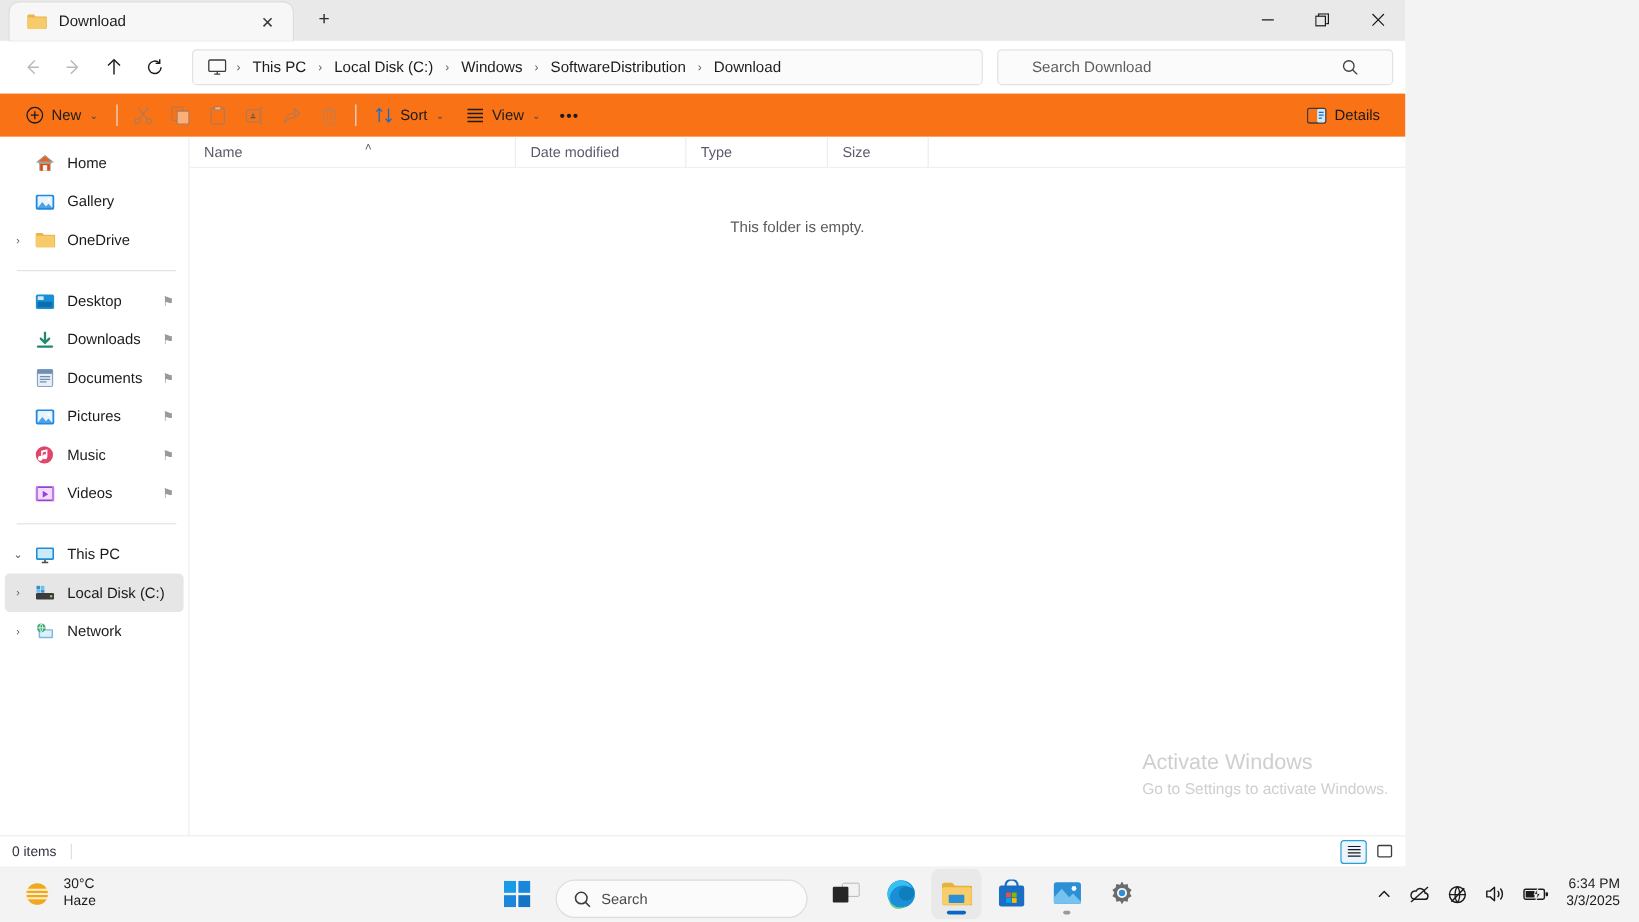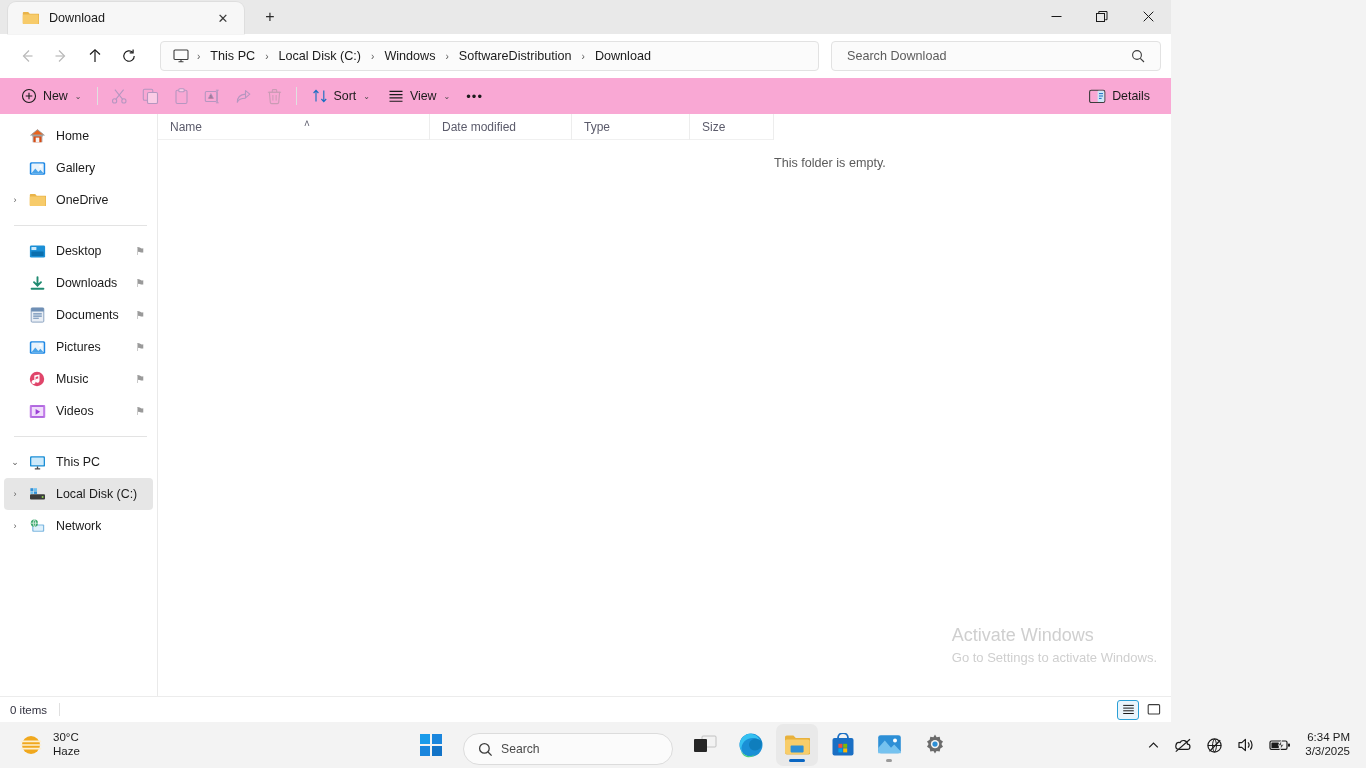--- a/index.html
+++ b/index.html
@@ -37,30 +37,30 @@
   .navbtn.disabled { color:#b9b9b9; }
   .crumbbar {
     flex:1; height:30px; margin:0 8px 0 14px; background:#fbfbfb; border:1px solid #e2e2e2;
     border-radius:4px; display:flex; align-items:center; padding:0 6px; min-width:0; max-width:880px;
   }
   .crumb { padding:3px 8px; border-radius:3px; font-size:12.6px; color:#1b1b1b; white-space:nowrap; }
   .crumb-sep { color:#5a5a5a; font-size:10px; padding:0 2px; display:flex; align-items:center; }
   .crumb-pcicon { width:28px; display:flex; align-items:center; justify-content:center; }
   .searchbox {
     width:330px; height:30px; background:#fbfbfb; border:1px solid #e2e2e2; border-radius:4px;
-    display:flex; align-items:center; padding:0 15px; margin-left:4px; flex:none;
+    display:flex; align-items:center; padding:0 28px; margin-left:4px; flex:none;
   }
   .searchbox input {
     flex:1; border:none; outline:none; background:transparent; font-family:inherit;
     font-size:12.6px; color:#1b1b1b;
   }
   .searchbox input::placeholder { color:#5c5c5c; }
 
   
-  .cmdbar { height:36px; display:flex; align-items:center; padding:0 12px; background:#f9a8d4;justify-content:space-between; }
+  .cmdbar { height:36px; display:flex; align-items:center; padding:0 12px; background:#f97316;justify-content:space-between; }
   .cmd { height:30px; display:flex; align-items:center; gap:6px; padding:0 9px; border-radius:5px; color:#1b1b1b; }
   .cmd.icononly { padding:0 7px; }
   .cmd.disabled { opacity:0.42; }
   .cmd-label { font-size:12.4px; }
   .chev { font-size:8px; color:#4a4a4a; margin-left:1px; }
   .cmd-sep { width:1px; height:18px; background:#e0e0e0; margin:0 6px; }
   .cmd-spacer { flex:1; }
 
   
   .body { display:flex; height:calc(722px - 34px - 44px - 36px - 26px); }
@@ -70,21 +70,21 @@
   .side-item { height:32px; display:flex; align-items:center; padding-right:8px; border-radius:4px;
                margin:0 4px; position:relative; }
   .side-item.selected { background:#e6e6e6; }
   .side-exp { width:22px; display:flex; align-items:center; justify-content:center; color:#5b5b5b; font-size:9px; flex:none; }
   .side-ico { width:22px; height:18px; display:flex; align-items:center; justify-content:center; margin-right:8px; flex:none; }
   .side-label { font-size:12.4px; color:#1b1b1b; white-space:nowrap; overflow:hidden; }
   .side-pin { margin-left:auto; color:#9a9a9a; font-size:11px; }
   .side-divider { height:1px; background:#e3e3e3; margin:9px 10px 9px 14px; }
 
   
-  .filearea { flex:1; display:flex; flex-direction:row; position:relative; background:#fff; }
+  .filearea { flex:1; display:flex; flex-direction:column; position:relative; background:#fff; }
   .colheader { height:26px; display:flex; align-items:center; border-bottom:1px solid #f0f0f0; position:relative; }
   .col { font-size:12px; color:#5b5b6b; padding-left:12px; height:26px; line-height:26px;
          border-right:1px solid #ededed; position:relative; overflow:hidden; white-space:nowrap;}
   .sortmark { position:absolute; left:146px; top:-3px; font-size:10px; color:#5b5b6b; }
   .emptymsg { text-align:center; margin-top:42px; font-size:12.6px; color:#5b5b5b; }
   .watermark { position:absolute; right:14px; bottom:28px; text-align:left; color:#d0d0d0; user-select:none;}
   .wm1 { font-size:18px; line-height:26px; color:#cfcfcf; }
   .wm2 { font-size:13px; line-height:20px; color:#cfcfcf; }
 
   

